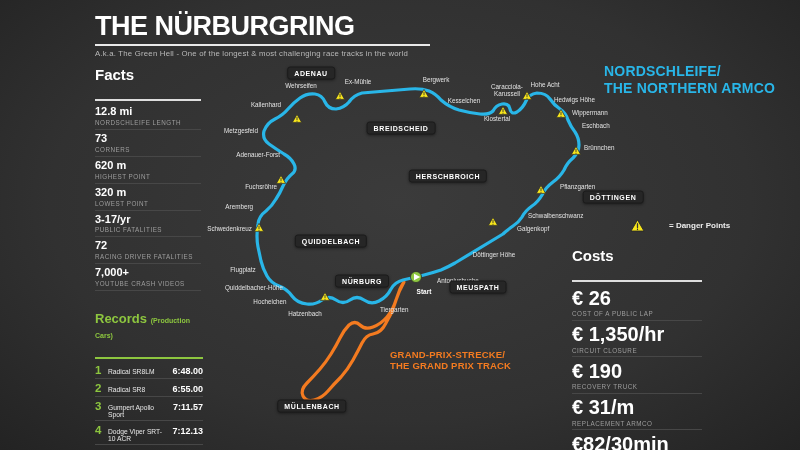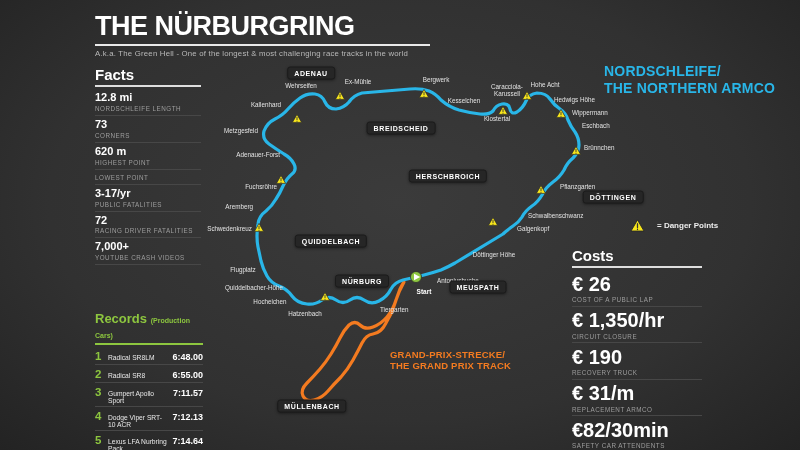--- a/index.html
+++ b/index.html
@@ -15,21 +15,21 @@
   .title{font-size:27px;font-weight:bold;letter-spacing:-0.5px;line-height:1.05;color:#fff}
   .title-rule{width:335px;height:2px;background:#e9e9e9;margin:4px 0 3px}
   .subtitle{font-size:7.8px;color:#b9b9b9;letter-spacing:.2px}
   
   .logo{position:absolute;left:620px;top:14px;width:97px;height:31px;border:2px solid #f2f2f2;
     border-radius:16px;background:#3c3c3c;display:flex;align-items:center;justify-content:center;gap:5px}
   .logo-text{font-size:14px;font-weight:bold;color:#fff;letter-spacing:.2px;font-style:italic}
   .logo-suffix{position:absolute;right:34px;bottom:2px;font-size:5px;color:#cfcfcf;letter-spacing:.4px}
   .logo-bubble{width:22px;height:17px;background:var(--cyan);border-radius:4px;display:flex;align-items:center;justify-content:center}
   
-  .col-heading{font-size:15px;font-weight:bold;color:#fff;padding-bottom:2px}
+  .col-heading{font-size:15px;font-weight:bold;color:#fff;padding-bottom:16px}
   .rule{height:2px;background:#dedede;margin-bottom:2px}
   .facts{position:absolute;left:95px;top:66px;width:106px}
   .fact{padding:3px 0;border-bottom:1px solid #474747}
   .fact-value{font-size:11px;font-weight:bold;line-height:1.08;color:#fff}
   .fact-label{font-size:6.3px;color:#9d9d9d;letter-spacing:.5px;margin-top:1px}
   .records{position:absolute;left:95px;top:311px;width:108px}
   .records .col-heading{color:var(--green);font-size:13px}
   .records .heading-suffix{font-size:7px;font-weight:bold;color:var(--green)}
   .records .rule{background:var(--green)}
   .record{display:flex;align-items:baseline;gap:4px;padding:2.5px 0;border-bottom:1px solid #474747}
@@ -51,21 +51,21 @@
   .danger-ex{fill:none;stroke:#333;stroke-width:.9;stroke-linecap:round}
   .start-dot{fill:var(--green);stroke:#2b2b2b;stroke-width:.8}
   .start-text{font-size:6.5px;fill:#fff;font-weight:bold}
   .towns-layer{position:absolute;left:0;top:0;width:100%;height:100%}
   .town{position:absolute;transform:translate(-50%,-50%);background:#262626;border:1px solid #1b1b1b;
     border-radius:3px;padding:2px 6px;font-size:7px;font-weight:bold;letter-spacing:.6px;color:#fff;
     white-space:nowrap;box-shadow:0 1px 3px rgba(0,0,0,.45)}
   
   .nord-label{position:absolute;left:604px;top:63px;color:var(--cyan);font-weight:bold;font-size:14px;line-height:1.2;letter-spacing:.2px}
   .gp-label{position:absolute;left:390px;top:349px;color:var(--orange);font-weight:bold;font-size:9.5px;line-height:1.2;letter-spacing:.2px}
-  .legend{position:absolute;left:630px;top:219px;display:flex;align-items:center;gap:12px;font-size:8px;color:#ededed;font-weight:bold}
+  .legend{position:absolute;left:630px;top:219px;display:flex;align-items:center;gap:24px;font-size:8px;color:#ededed;font-weight:bold}
   .legend svg{flex:none}
   .legend-tri{fill:var(--yellow);stroke:#2b2b2b;stroke-width:1}
 </style>
 </head>
 <body>
 
 <div class="canvas" style="--cyan: #29b6e8; --orange: #f47b20; --green: #8dc63f; --yellow: #f7e51b;">
 
   <div class="header">
     <div class="title">THE NÜRBURGRING</div>
@@ -173,20 +173,21 @@
     </div>
     <div class="fact">
       <div class="fact-value">73</div>
       <div class="fact-label">CORNERS</div>
     </div>
     <div class="fact">
       <div class="fact-value">620 m</div>
       <div class="fact-label">HIGHEST POINT</div>
     </div>
     <div class="fact">
+      <div class="fact-value">320 m</div>
       <div class="fact-label">LOWEST POINT</div>
     </div>
     <div class="fact">
       <div class="fact-value">3-17/yr</div>
       <div class="fact-label">PUBLIC FATALITIES</div>
     </div>
     <div class="fact">
       <div class="fact-value">72</div>
       <div class="fact-label">RACING DRIVER FATALITIES</div>
     </div>

